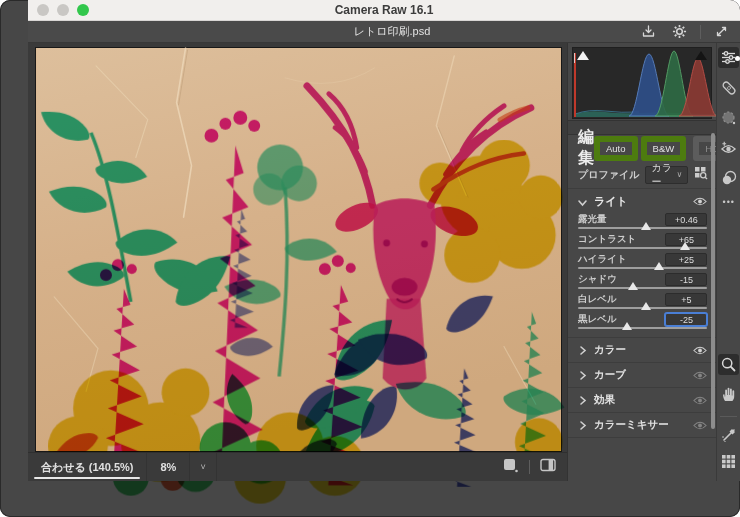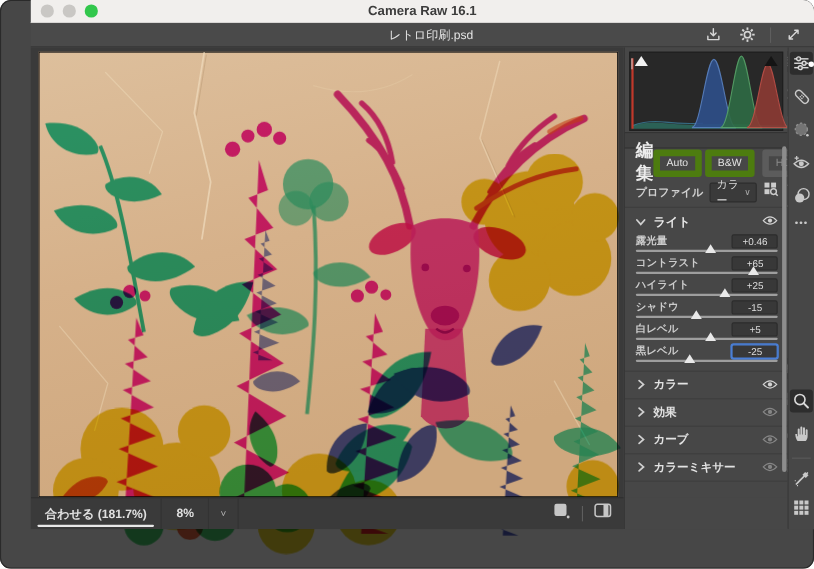--- a/index.html
+++ b/index.html
@@ -270,21 +270,21 @@
             <g fill="#e0481d" style="mix-blend-mode:multiply" opacity="0.85">
               <use href="#leaf" transform="translate(62,392) rotate(175) scale(0.95)"></use>
               <circle cx="137" cy="433" r="12"></circle>
               <circle cx="20" cy="415" r="10"></circle>
             </g>
           </svg>
         </div>
       </div>
 
       <div class="zoombar">
-        <div class="zoomtab active">合わせる (181.7%)</div>
+        <div class="zoomtab active">合わせる (140.5%)</div>
         <div class="zoomtab">8%</div>
         <div class="zoom-chevron">˅</div>
         <div class="zoombar-right">
           <span>
             <svg width="16" height="15" viewBox="0 0 16 15">
                 <rect x="1" y="1" width="11" height="11" rx="2" fill="#c6c6c6"></rect>
                 <circle cx="13.5" cy="13" r="1.3" fill="#c6c6c6"></circle>
               </svg>
           </span>
           <span class="tb-divider"></span>
@@ -417,31 +417,31 @@
           <span class="collapsed-label">カラー</span>
           <span class="eye"><svg width="14" height="9" viewBox="0 0 16 10">
                 <path d="M1,5 Q8,-2.5 15,5 Q8,12.5 1,5 Z" fill="none" stroke="#d2d2d2" stroke-width="1.2"></path>
                 <circle cx="8" cy="5" r="2.2" fill="#d2d2d2"></circle>
               </svg></span>
         </div>
         <div class="collapsed-row">
           <span class="chev"><svg width="6" height="9" viewBox="0 0 6 9">
                 <path d="M1,1 L5,4.5 L1,8" stroke="#cfcfcf" stroke-width="1.6" fill="none" stroke-linecap="round"></path>
               </svg></span>
-          <span class="collapsed-label">効果</span>
+          <span class="collapsed-label">カーブ</span>
           <span class="eye dim"><svg width="14" height="9" viewBox="0 0 16 10">
                 <path d="M1,5 Q8,-2.5 15,5 Q8,12.5 1,5 Z" fill="none" stroke="#d2d2d2" stroke-width="1.2"></path>
                 <circle cx="8" cy="5" r="2.2" fill="#d2d2d2"></circle>
               </svg></span>
         </div>
         <div class="collapsed-row">
           <span class="chev"><svg width="6" height="9" viewBox="0 0 6 9">
                 <path d="M1,1 L5,4.5 L1,8" stroke="#cfcfcf" stroke-width="1.6" fill="none" stroke-linecap="round"></path>
               </svg></span>
-          <span class="collapsed-label">カーブ</span>
+          <span class="collapsed-label">効果</span>
           <span class="eye dim"><svg width="14" height="9" viewBox="0 0 16 10">
                 <path d="M1,5 Q8,-2.5 15,5 Q8,12.5 1,5 Z" fill="none" stroke="#d2d2d2" stroke-width="1.2"></path>
                 <circle cx="8" cy="5" r="2.2" fill="#d2d2d2"></circle>
               </svg></span>
         </div>
         <div class="collapsed-row">
           <span class="chev"><svg width="6" height="9" viewBox="0 0 6 9">
                 <path d="M1,1 L5,4.5 L1,8" stroke="#cfcfcf" stroke-width="1.6" fill="none" stroke-linecap="round"></path>
               </svg></span>
           <span class="collapsed-label">カラーミキサー</span>

